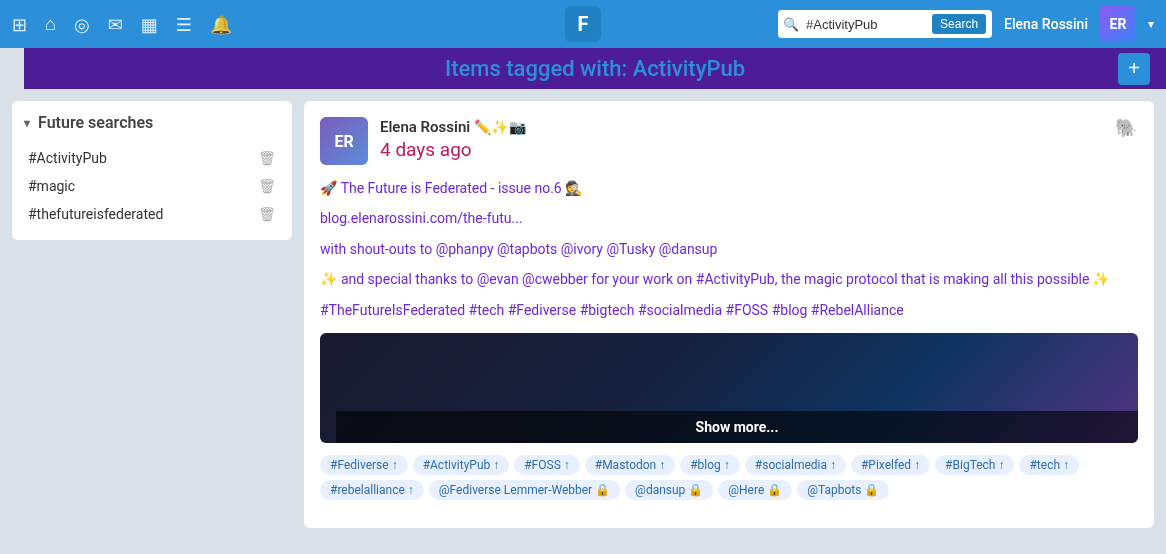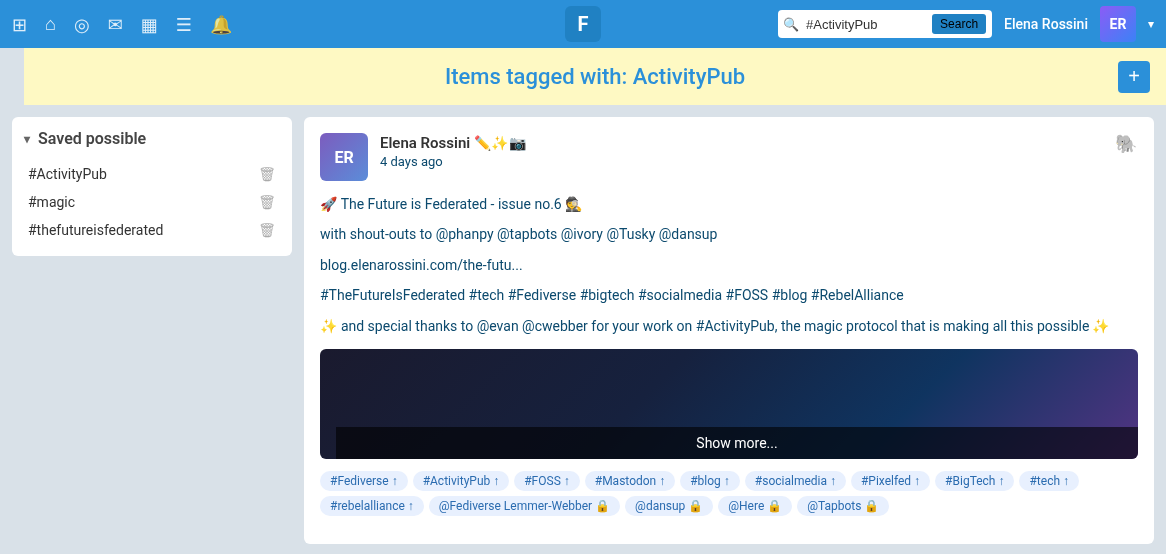--- a/index.html
+++ b/index.html
@@ -65,21 +65,21 @@
     }
     .search-bar input {
       border: none;
       outline: none;
       font-size: 13px;
       width: 120px;
       color: #333;
     }
     .search-btn {
       background: #2081c3;
-      color: #000000;
+      color: #ffffff;
       border: none;
       border-radius: 3px;
       padding: 3px 8px;
       font-size: 12px;
       cursor: pointer;
     }
     .user-name {
       color: white;
       font-size: 14px;
       font-weight: 500;
@@ -105,23 +105,23 @@
       font-size: 14px;
       font-weight: bold;
     }
     .chevron-down {
       color: white;
       font-size: 12px;
     }
 
     
     .page-title-bar {
-      background: #fef9c3;
+      background: #4c1d95;
       text-align: center;
-      padding: 16px;
+      padding: 8px;
       font-size: 22px;
       color: #2b90d9;
       font-weight: 500;
       position: relative;
       margin-left: 24px;
     }
     .add-btn {
       position: absolute;
       right: 16px;
       top: 50%;
@@ -212,31 +212,31 @@
       justify-content: center;
       color: white;
       font-weight: bold;
       font-size: 16px;
       flex-shrink: 0;
     }
     .post-user-info {
       flex: 1;
     }
     .post-timestamp {
-      font-size: 13px;
-      color: #0c4a6e;
+      font-size: 19px;
+      color: #be185d;
       margin-top: 2px;
     }
     .post-platform-icon {
       color: #888;
       font-size: 18px;
     }
     .post-body {
       font-size: 14px;
-      color: #0c4a6e;
+      color: #6d28d9;
       line-height: 1.6;
       margin-bottom: 12px;
     }
     .post-body p {
       margin-bottom: 8px;
     }
 
     
     .image-preview {
       border-radius: 6px;
@@ -253,21 +253,21 @@
       position: absolute;
       bottom: 0;
       left: 16px;
       right: 0;
       background: rgba(0,0,0,0.6);
       color: white;
       text-align: center;
       padding: 8px;
       font-size: 14px;
       cursor: pointer;
-      font-weight: 400;
+      font-weight: 700;
     }
 
     
     .hashtag-pills {
       display: flex;
       flex-wrap: wrap;
       gap: 5px;
       margin-bottom: 12px;
     }
     .pill {
@@ -315,21 +315,21 @@
 <div class="page-title-bar">
   <span>Items tagged with: ActivityPub</span>
   <button class="add-btn">+</button>
 </div>
 
 <div class="main-layout">
 
   <aside class="sidebar">
     <div class="sidebar-header">
       <span class="toggle-icon">▾</span>
-      <span>Saved possible</span>
+      <span>Future searches</span>
     </div>
     <div class="saved-search-item">
       <span>#ActivityPub</span>
       <span class="delete-icon">🗑</span>
     </div>
     <div class="saved-search-item">
       <span>#magic</span>
       <span class="delete-icon">🗑</span>
     </div>
     <div class="saved-search-item">
@@ -350,24 +350,24 @@
             <span style="font-weight:600;font-size:15px;color:#333;">Elena Rossini</span>
             <span style="font-size:14px;">✏️✨📷</span>
           </div>
           <div class="post-timestamp">4 days ago</div>
         </div>
         <span class="post-platform-icon">🐘</span>
       </div>
 
       <div class="post-body">
         <p>🚀 The Future is Federated - issue no.6 🕵️</p>
+        <p>blog.elenarossini.com/the-futu...</p>
         <p>with shout-outs to @phanpy @tapbots @ivory @Tusky @dansup</p>
-        <p>blog.elenarossini.com/the-futu...</p>
+        <p>✨ and special thanks to @evan @cwebber for your work on #ActivityPub, the magic protocol that is making all this possible ✨</p>
         <p>#TheFutureIsFederated #tech #Fediverse #bigtech #socialmedia #FOSS #blog #RebelAlliance</p>
-        <p>✨ and special thanks to @evan @cwebber for your work on #ActivityPub, the magic protocol that is making all this possible ✨</p>
       </div>
 
       <div class="image-preview">
         <div class="show-more-btn">Show more...</div>
       </div>
 
       <div class="hashtag-pills">
         <span class="pill">#Fediverse ↑</span>
         <span class="pill">#ActivityPub ↑</span>
         <span class="pill">#FOSS ↑</span>

